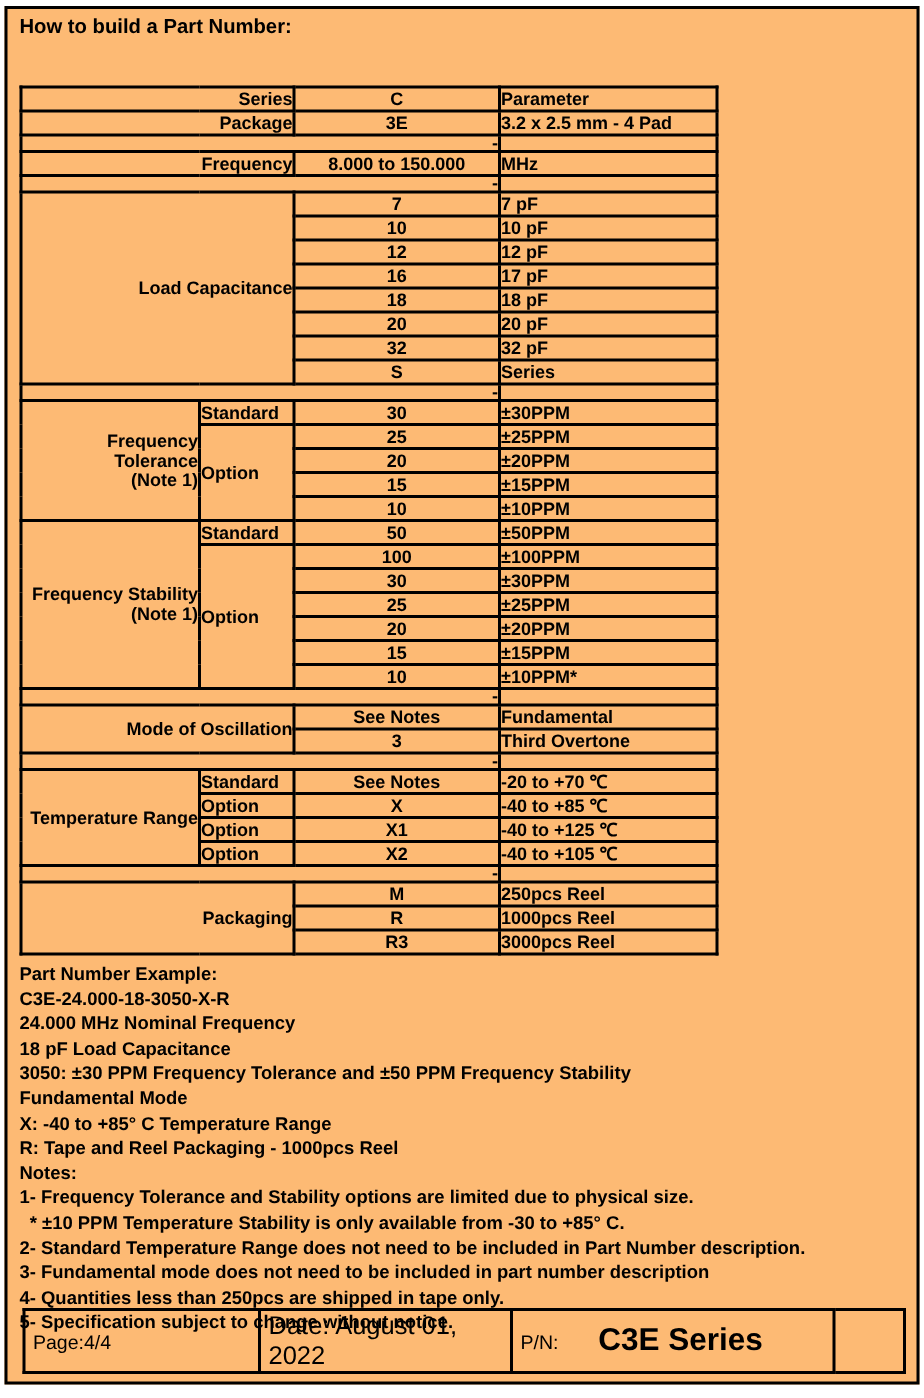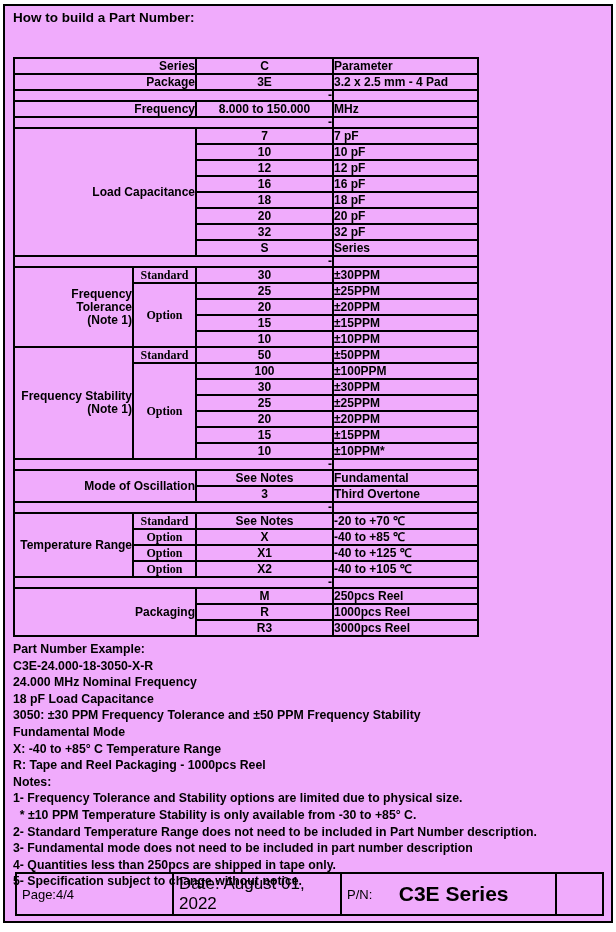--- a/index.html
+++ b/index.html
@@ -3,35 +3,35 @@
 <meta charset="utf-8">
 <style>
   html,body{margin:0;padding:0;}
   body{
     width:616px;height:932px;position:relative;background:#fff;
     font-family:"Liberation Sans",sans-serif;color:#000;
     -webkit-font-smoothing:antialiased;
   }
   .page{
     position:absolute;left:3px;top:4px;width:599px;height:915px;
-    border:2.5px solid #000;background:#f0abfc;padding-left:7px;box-sizing:content-box;
+    border:2.5px solid #000;background:#fdba74;padding-left:7px;box-sizing:content-box;
   }
   .doc-title{
     font-size:13.5px;font-weight:bold;margin:4px 0 4px 1px;letter-spacing:0;
   }
   table.main{
     border-collapse:collapse;table-layout:fixed;width:464px;margin-left:1px;margin-top:32px;
   }
   table.main td{
     border:2px solid #000;font-weight:bold;font-size:12px;
     padding:0;height:14px;line-height:13px;overflow:hidden;vertical-align:middle;
   }
   table.main tr.dash-row td{height:8px;line-height:9px;}
   td.lbl{text-align:right;padding-right:4px;white-space:pre;}
-  td.sub{text-align:center;padding-right:3px;font-family:Liberation Serif, serif;}
+  td.sub{text-align:left;padding-right:3px;}
   td.code{text-align:center;}
   td.param{}
   td.dash-c{text-align:right;padding-right:3px;}
   .text-block{margin:4px 16px 0 1px;}
   .text-line{
     font-size:12.3px;font-weight:bold;line-height:16.6px;white-space:pre;
   }
   table.footer{
     position:absolute;left:10px;bottom:5px;border-collapse:collapse;table-layout:fixed;width:587px;
   }
@@ -95,21 +95,21 @@
     <tr>
       <td class="code">10</td>
       <td class="param">10 pF</td>
     </tr>
     <tr>
       <td class="code">12</td>
       <td class="param">12 pF</td>
     </tr>
     <tr>
       <td class="code">16</td>
-      <td class="param">16 pF</td>
+      <td class="param">17 pF</td>
     </tr>
     <tr>
       <td class="code">18</td>
       <td class="param">18 pF</td>
     </tr>
     <tr>
       <td class="code">20</td>
       <td class="param">20 pF</td>
     </tr>
     <tr>

